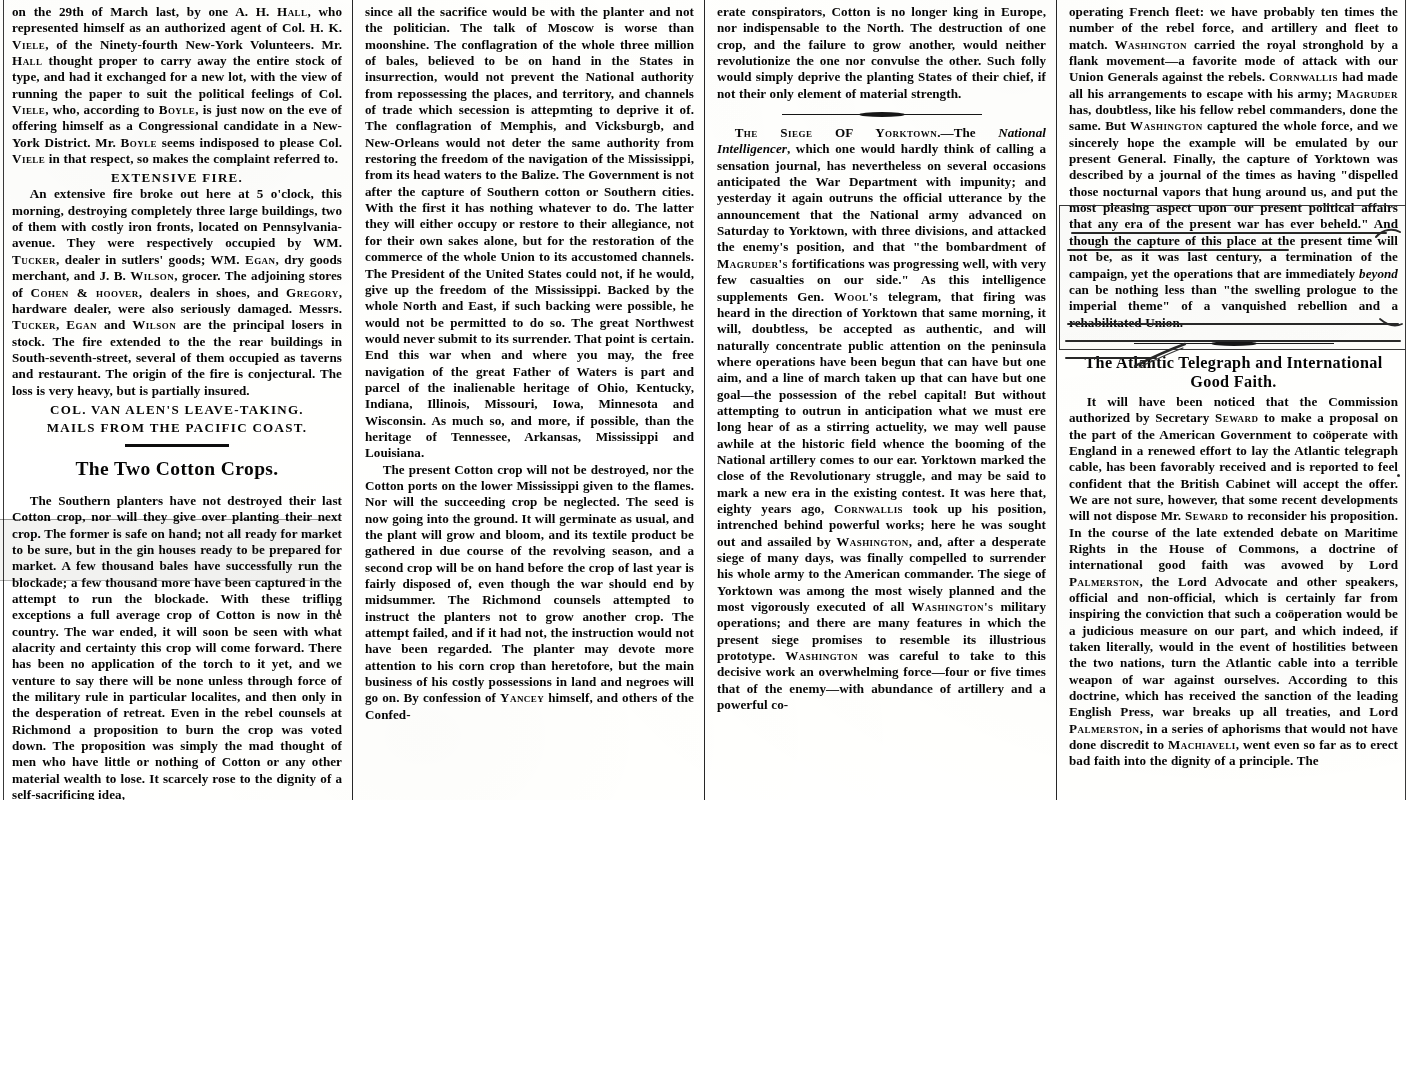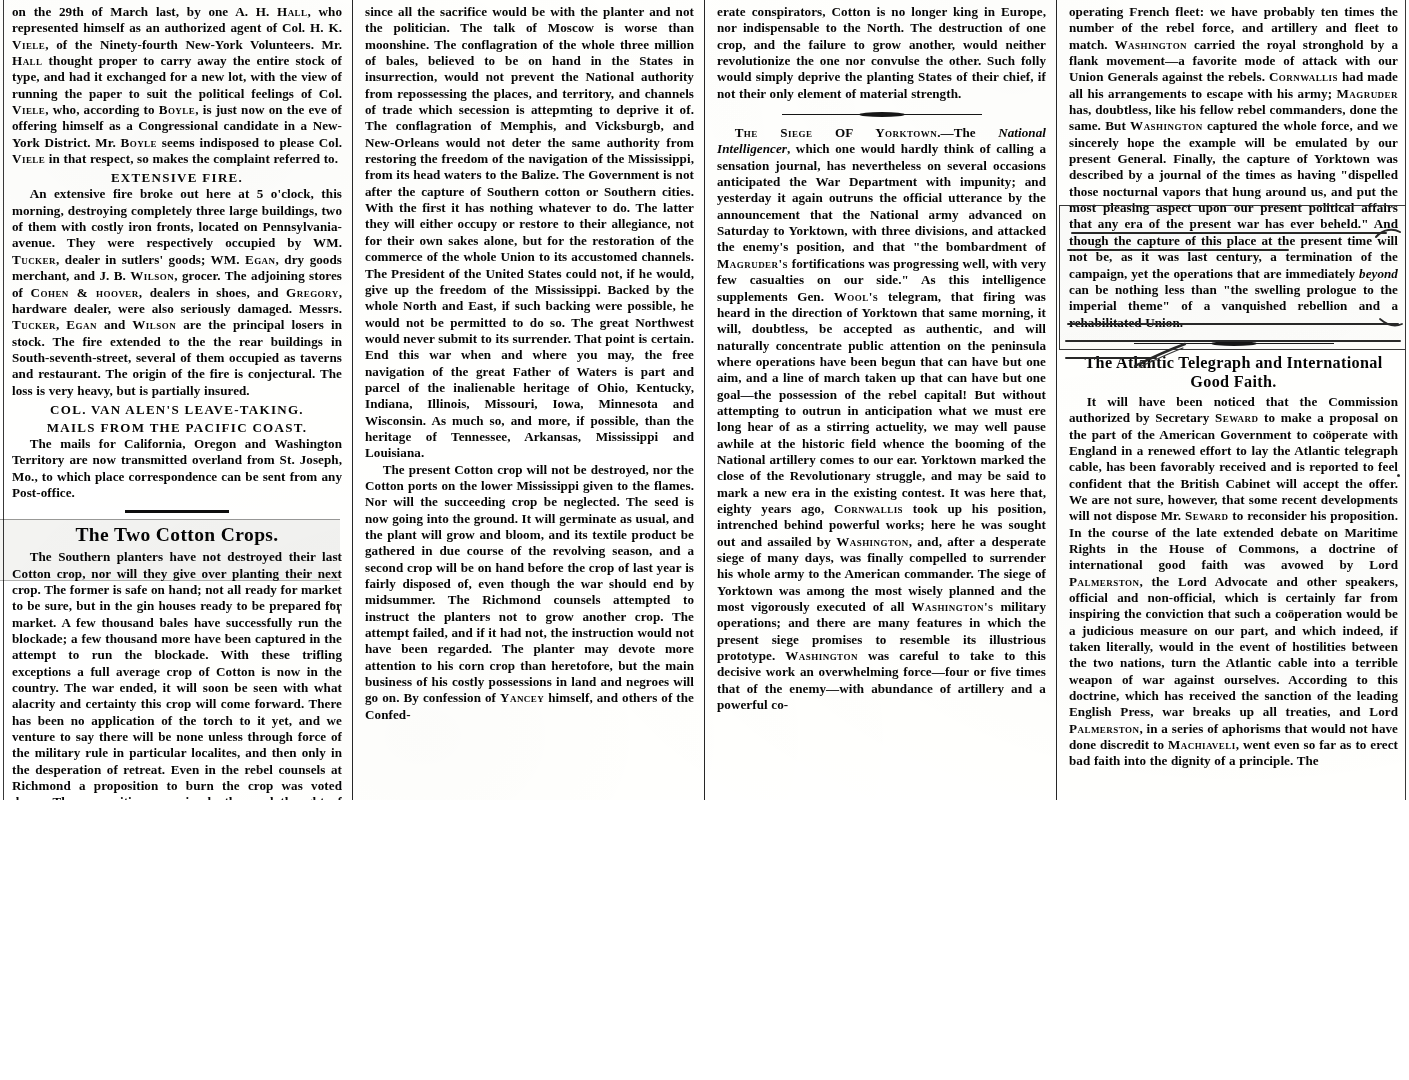--- a/index.html
+++ b/index.html
@@ -80,21 +80,21 @@
     margin: 4px 0 1px 0;
     text-align: center;
     font-size: 13px;
     line-height: 14px;
     font-weight: 700;
     font-variant: small-caps;
     letter-spacing: 0.10em;
     text-indent: 0;
   }
   h2.storyhead {
-    margin: 10px 0 3px 0;
+    margin: 10px 0 13px 0;
     text-align: center;
     font-size: 19.5px;
     line-height: 23px;
     font-weight: 700;
     letter-spacing: 0.02em;
     text-indent: 0;
   }
   h2.storyhead.two-line {
     font-size: 16.2px;
     line-height: 19px;
@@ -205,21 +205,20 @@
 
         <h2 class="subhead">EXTENSIVE FIRE.</h2>
 
         <p class="body">An extensive fire broke out here at 5 o'clock, this morning, destroying completely three large buildings, two of them with costly iron fronts, located on Pennsylvania-avenue. They were respectively occupied by WM. <span class="sc">Tucker</span>, dealer in sutlers' goods; WM. <span class="sc">Egan</span>, dry goods merchant, and J. B. <span class="sc">Wilson</span>, grocer. The adjoining stores of <span class="sc">Cohen &amp; hoover</span>, dealers in shoes, and <span class="sc">Gregory</span>, hardware dealer, were also seriously damaged. Messrs. <span class="sc">Tucker</span>, <span class="sc">Egan</span> and <span class="sc">Wilson</span> are the principal losers in stock. The fire extended to the the rear buildings in South-seventh-street, several of them occupied as taverns and restaurant. The origin of the fire is conjectural. The loss is very heavy, but is partially insured.</p>
 
         <h2 class="subhead">COL. VAN ALEN'S LEAVE-TAKING.</h2>
 
 
         <h2 class="subhead">MAILS FROM THE PACIFIC COAST.</h2>
 
-        <p class="body">The mails for California, Oregon and Washington Territory are now transmitted overland from St. Joseph, Mo., to which place correspondence can be sent from any Post-office.</p>
 
         <div class="rule-short"></div>
 
         <h2 class="storyhead">The Two Cotton Crops.</h2>
 
         <p class="body">The Southern planters have not destroyed their last Cotton crop, nor will they give over planting their next crop. The former is safe on hand; not all ready for market to be sure, but in the gin houses ready to be prepared for market. A few thousand bales have successfully run the blockade; a few thousand more have been captured in the attempt to run the blockade. With these trifling exceptions a full average crop of Cotton is now in the country. The war ended, it will soon be seen with what alacrity and certainty this crop will come forward. There has been no application of the torch to it yet, and we venture to say there will be none unless through force of the military rule in particular localites, and then only in the desperation of retreat. Even in the rebel counsels at Richmond a proposition to burn the crop was voted down. The proposition was simply the mad thought of men who have little or nothing of Cotton or any other material wealth to lose. It scarcely rose to the dignity of a self-sacrificing idea,</p>
       </div>
 
       <div class="strip-overlay" style="top:520px; height:60px;"></div>
       <div class="speck" style="left:330px; top:603px; width:3px; height:3px;"></div>

